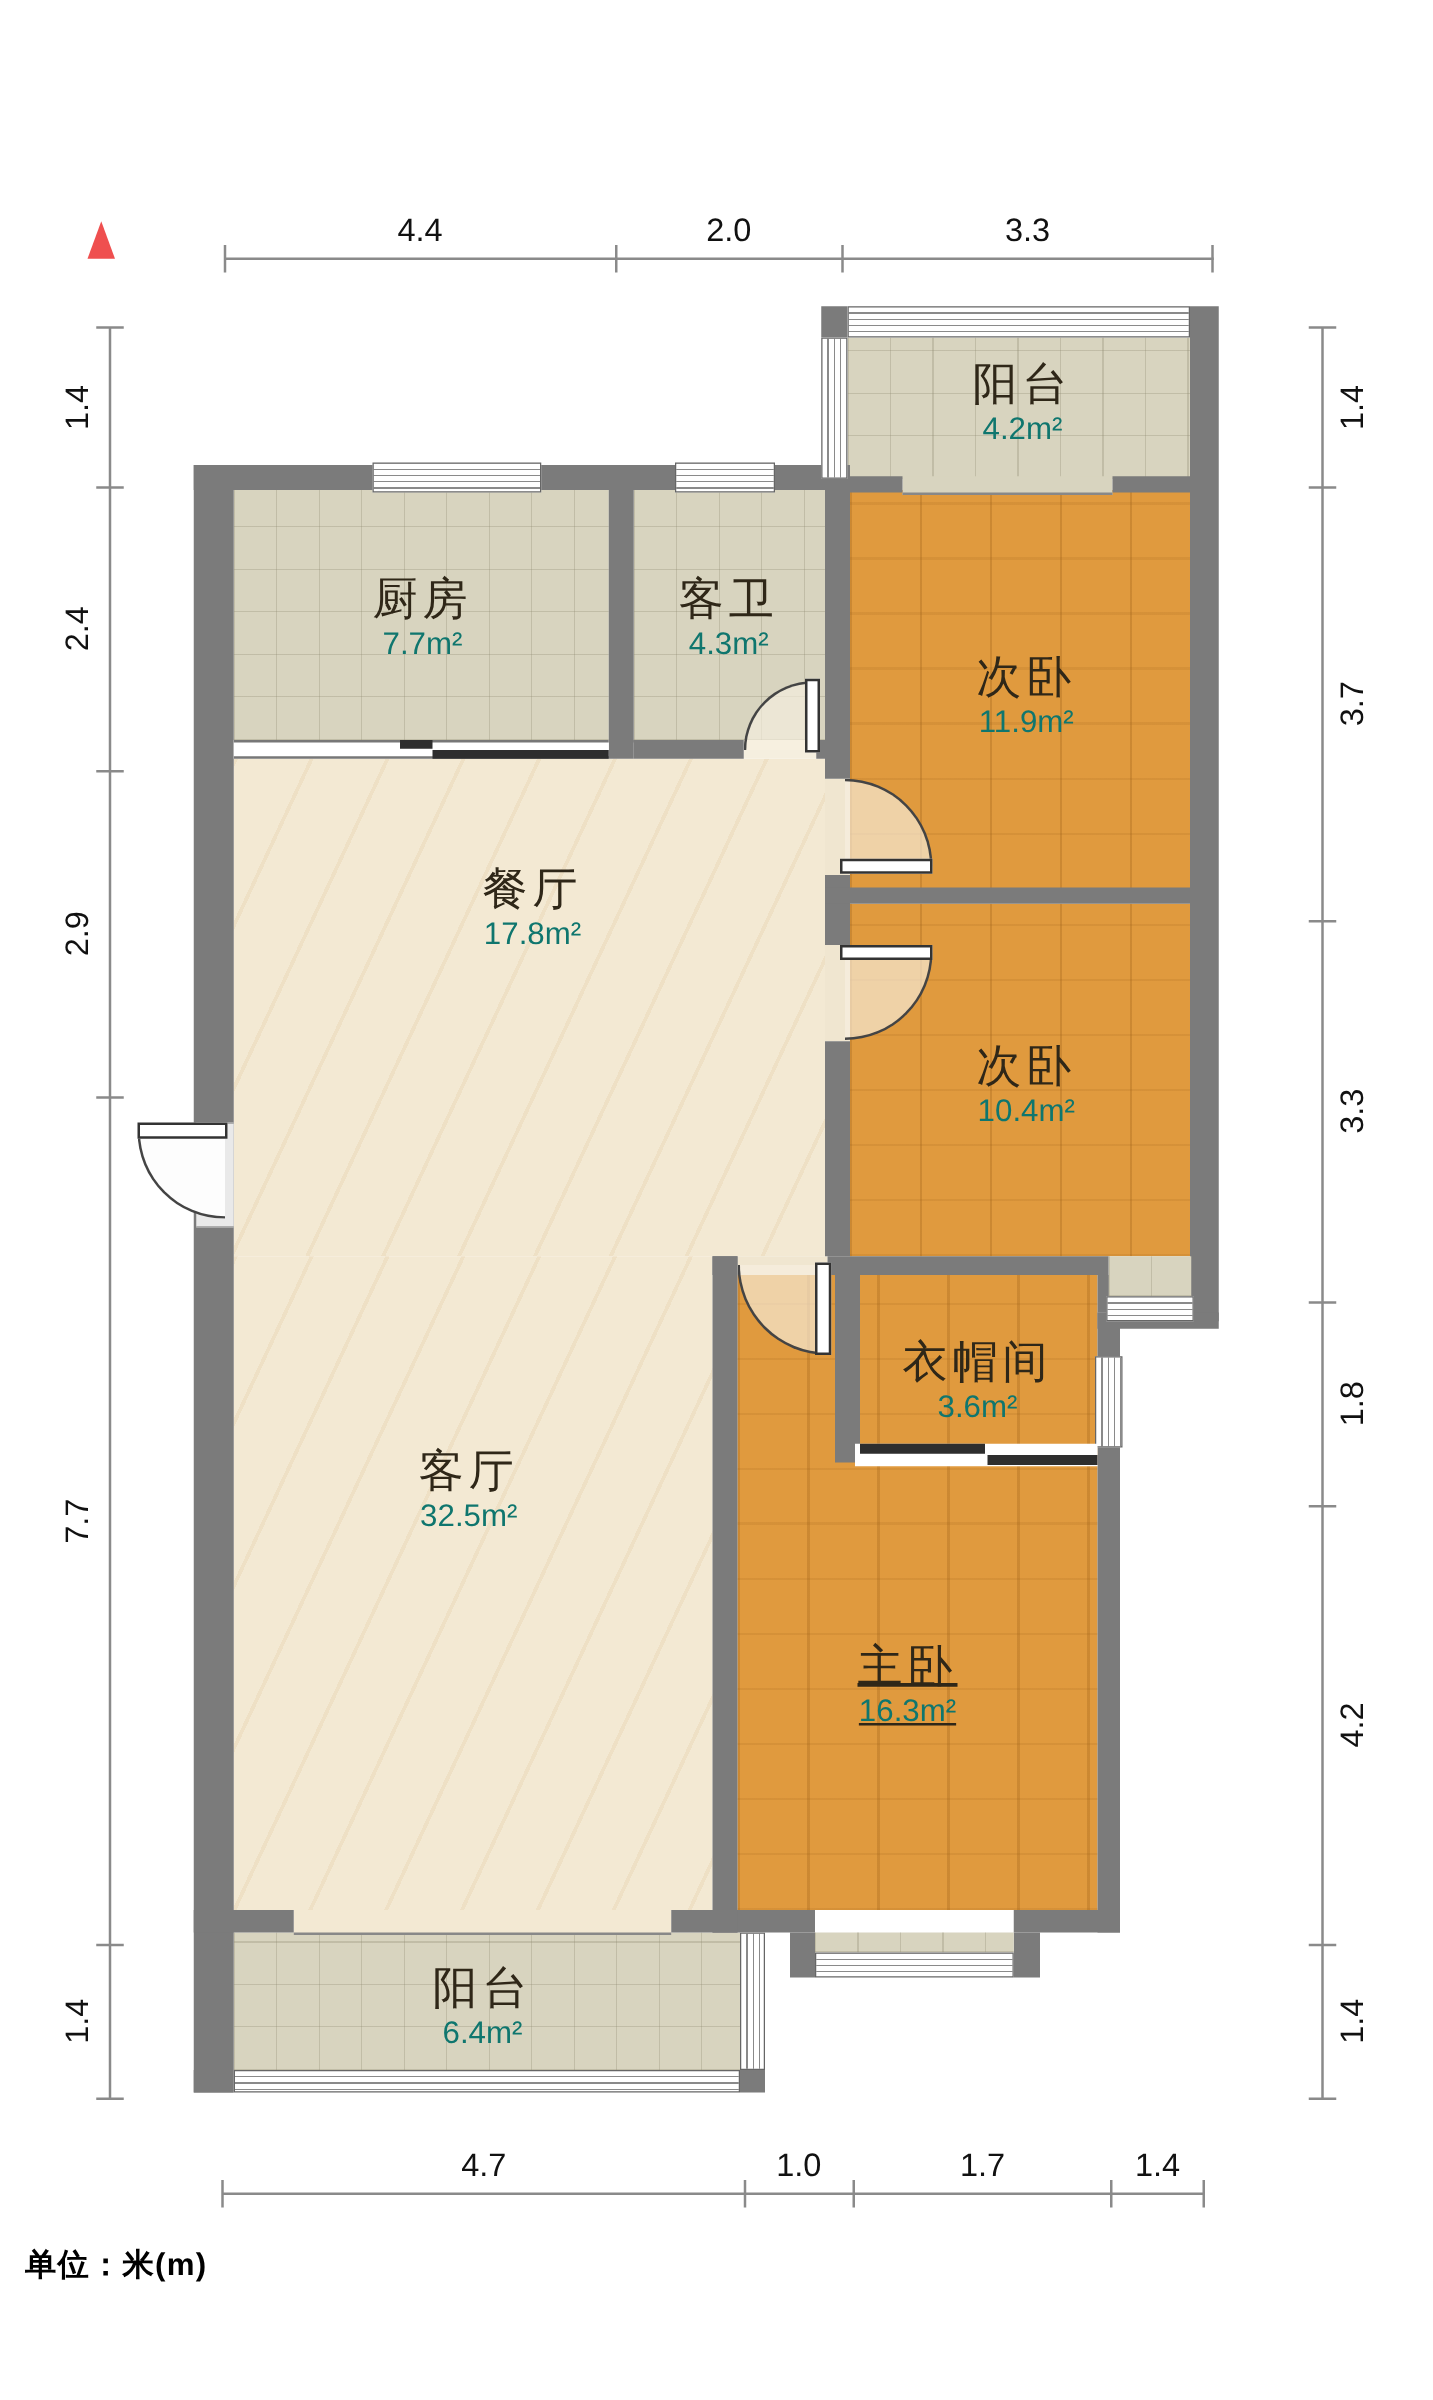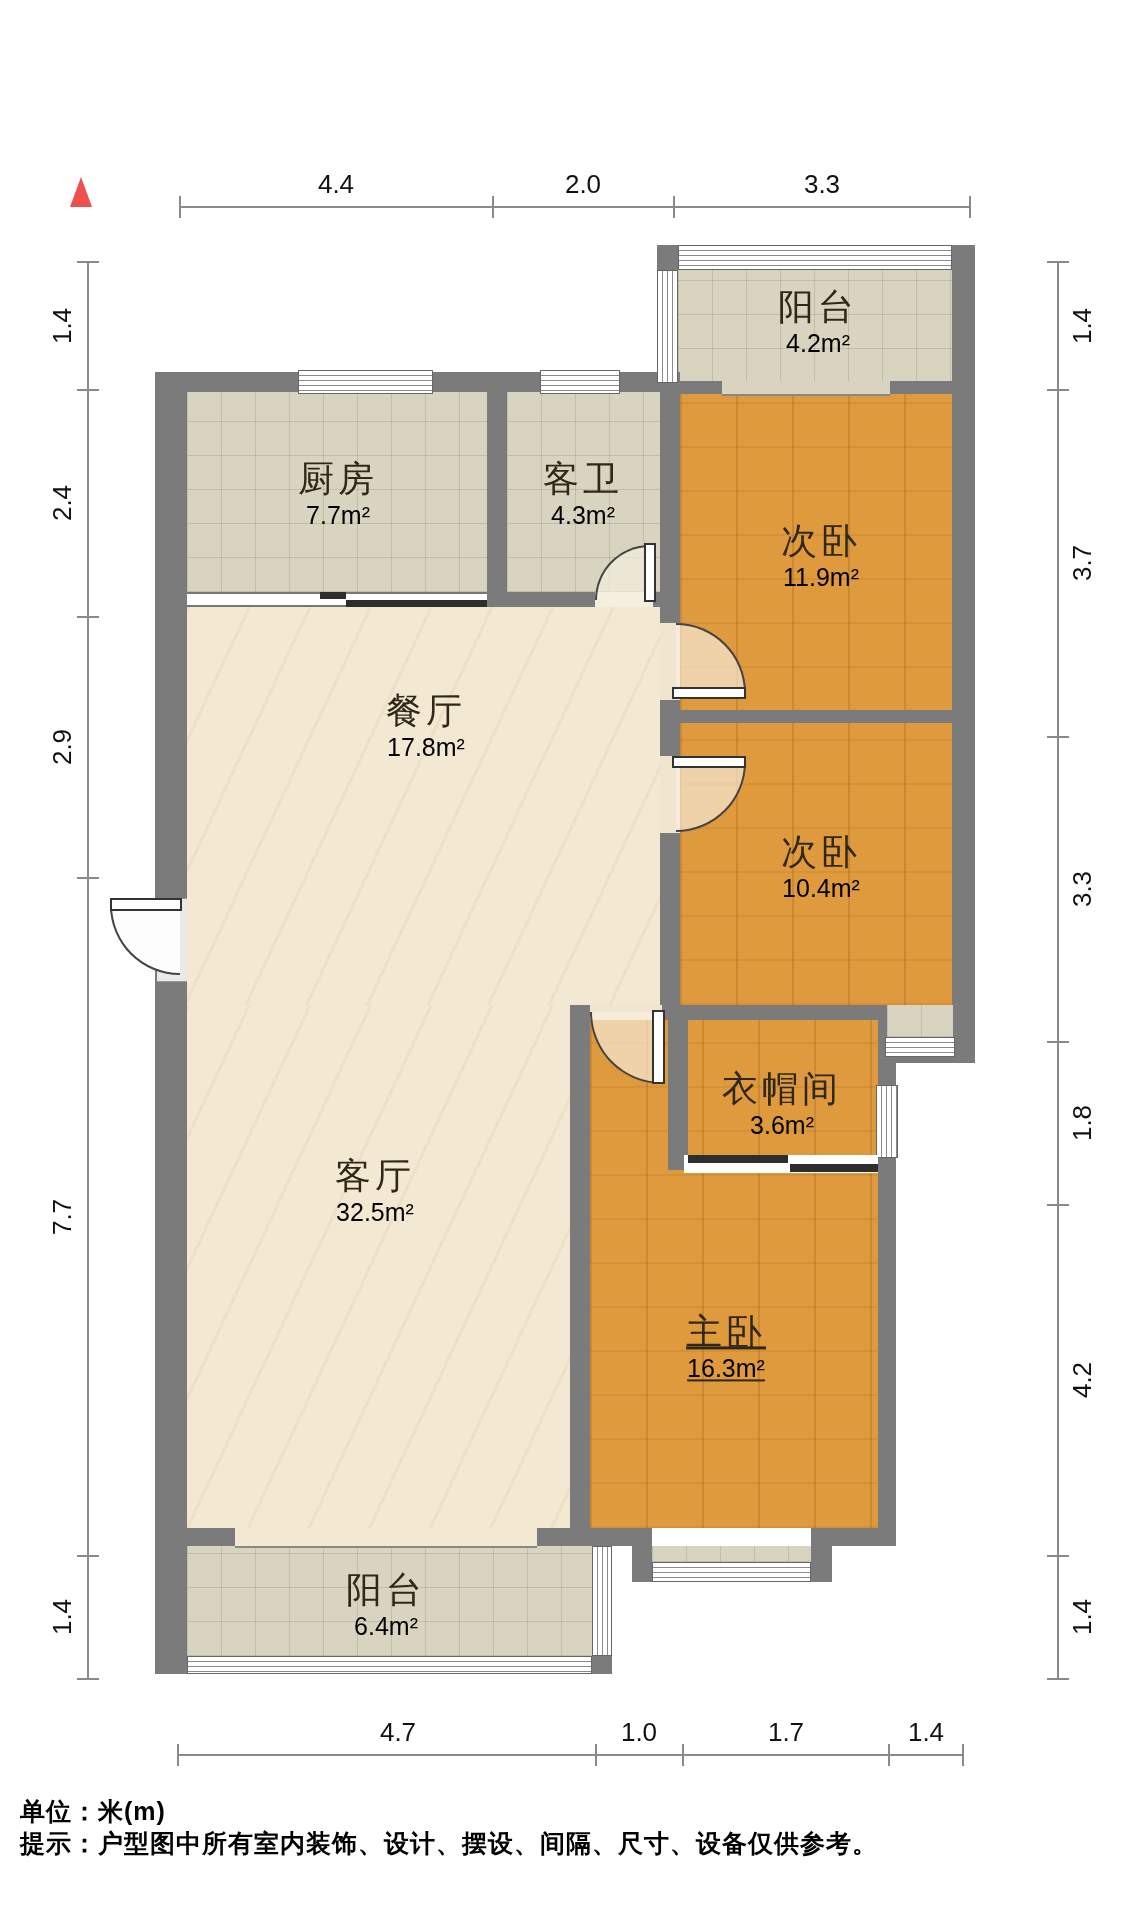--- a/index.html
+++ b/index.html
@@ -19,21 +19,21 @@
     background-image:repeating-linear-gradient(to bottom, transparent 0 4px, #8a8a8a 4px 5px);}
   .win-v{position:absolute;background:#fff;border:1px solid #666;box-sizing:border-box;
     background-image:repeating-linear-gradient(to right, transparent 0 4px, #8a8a8a 4px 5px);}
   .door-leaf{position:absolute;background:#fff;border:2px solid #333;box-sizing:border-box;}
   .door-arc{position:absolute;box-sizing:border-box;background:rgba(248,240,224,.65);}
   .thresh{position:absolute;}
   .slide-bar{position:absolute;background:#2e2e2e;}
   .room-label{position:absolute;transform:translate(-50%,-50%);text-align:center;
     color:#2f2718;line-height:1.2;white-space:nowrap;}
   .room-label .rname{display:block;font-size:36px;letter-spacing:4px;}
-  .room-label .rarea{display:block;font-size:25px;letter-spacing:0;color:#000000;}
+  .room-label .rarea{display:block;font-size:25px;letter-spacing:0;color:#0f766e;}
   .dim-line{position:absolute;background:#8a8a8a;}
   .tick{position:absolute;background:#8a8a8a;}
   .dim-label{position:absolute;color:#111;font-size:26px;transform:translate(-50%,-50%);white-space:nowrap;}
   .dim-label.rot{transform:translate(-50%,-50%) rotate(-90deg);}
   .north{position:absolute;width:0;height:0;border-left:11px solid transparent;
     border-right:11px solid transparent;border-bottom:30px solid #ef4f4f;}
   .footer-text{position:absolute;color:#000;font-size:25px;font-weight:700;letter-spacing:1px;}
 </style>
 </head>
 <body>
@@ -203,21 +203,20 @@
   <div class="dim-label rot" style="left:1082px;top:1123px;">1.8</div>
   <div class="dim-label rot" style="left:1082px;top:1380px;">4.2</div>
   <div class="dim-label rot" style="left:1082px;top:1617px;">1.4</div>
 
   <div class="dim-line" style="left:178px;top:1754px;width:786px;height:2px;"></div>
   <div class="tick" style="left:177px;top:1744px;width:2px;height:22px;"></div>
   <div class="tick" style="left:595px;top:1744px;width:2px;height:22px;"></div>
   <div class="tick" style="left:682px;top:1744px;width:2px;height:22px;"></div>
   <div class="tick" style="left:888px;top:1744px;width:2px;height:22px;"></div>
   <div class="tick" style="left:962px;top:1744px;width:2px;height:22px;"></div>
-  <div class="dim-label" style="left:398px;top:1732px;">4.7</div>
+  <div class="dim-label" style="left:387px;top:1732px;">4.7</div>
   <div class="dim-label" style="left:639px;top:1732px;">1.0</div>
   <div class="dim-label" style="left:786px;top:1732px;">1.7</div>
   <div class="dim-label" style="left:926px;top:1732px;">1.4</div>
 
   <div class="footer-text" style="left:20px;top:1795px;">单位：米(m)</div>
-  <div class="footer-text" style="left:20px;top:1827px;">提示：户型图中所有室内装饰、设计、摆设、间隔、尺寸、设备仅供参考。</div>
 
 </div>
 
 </body></html>

